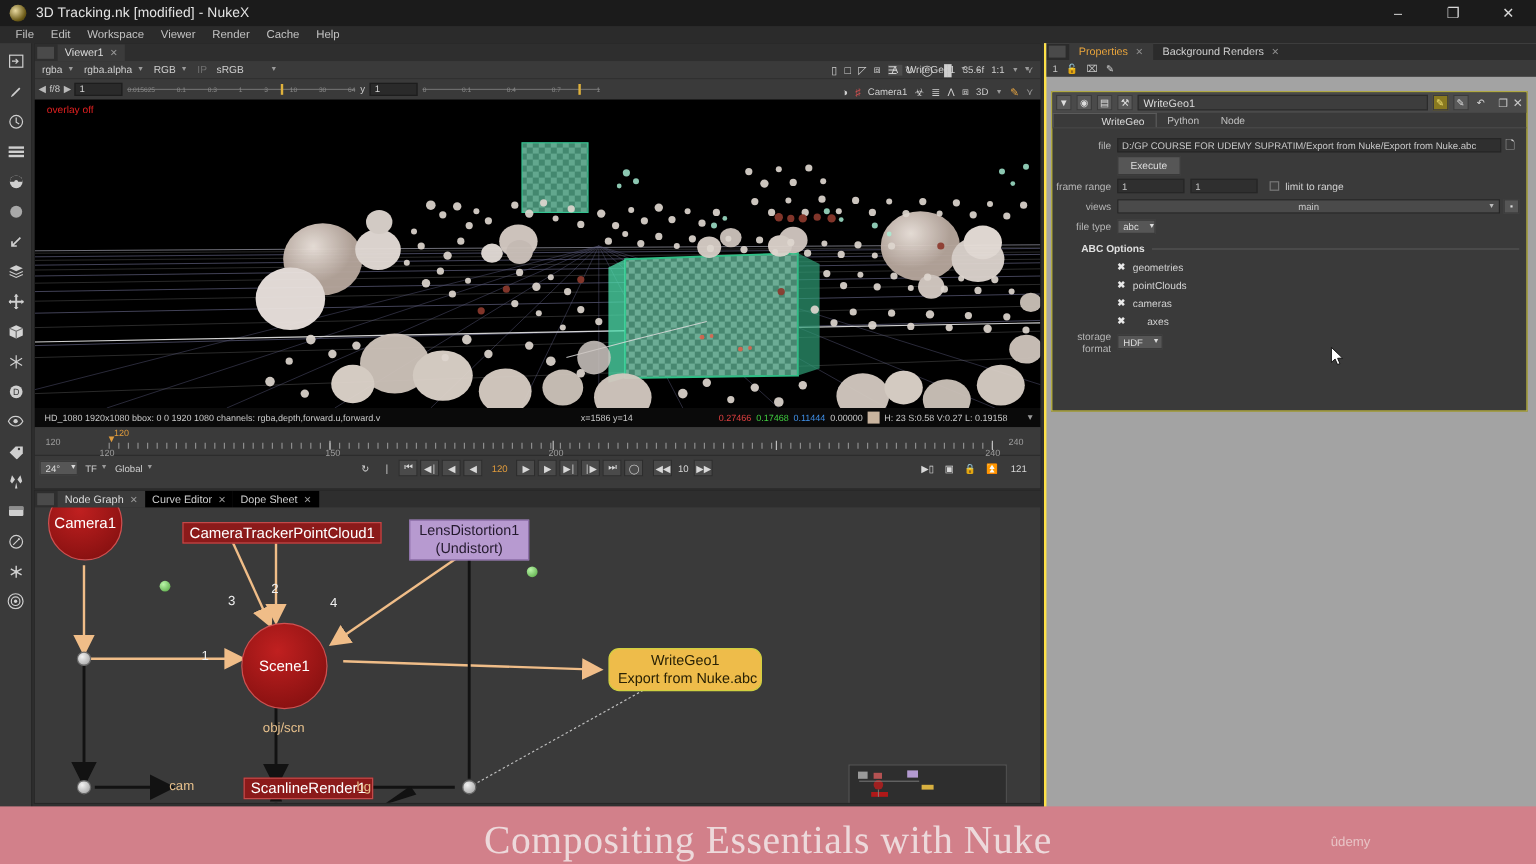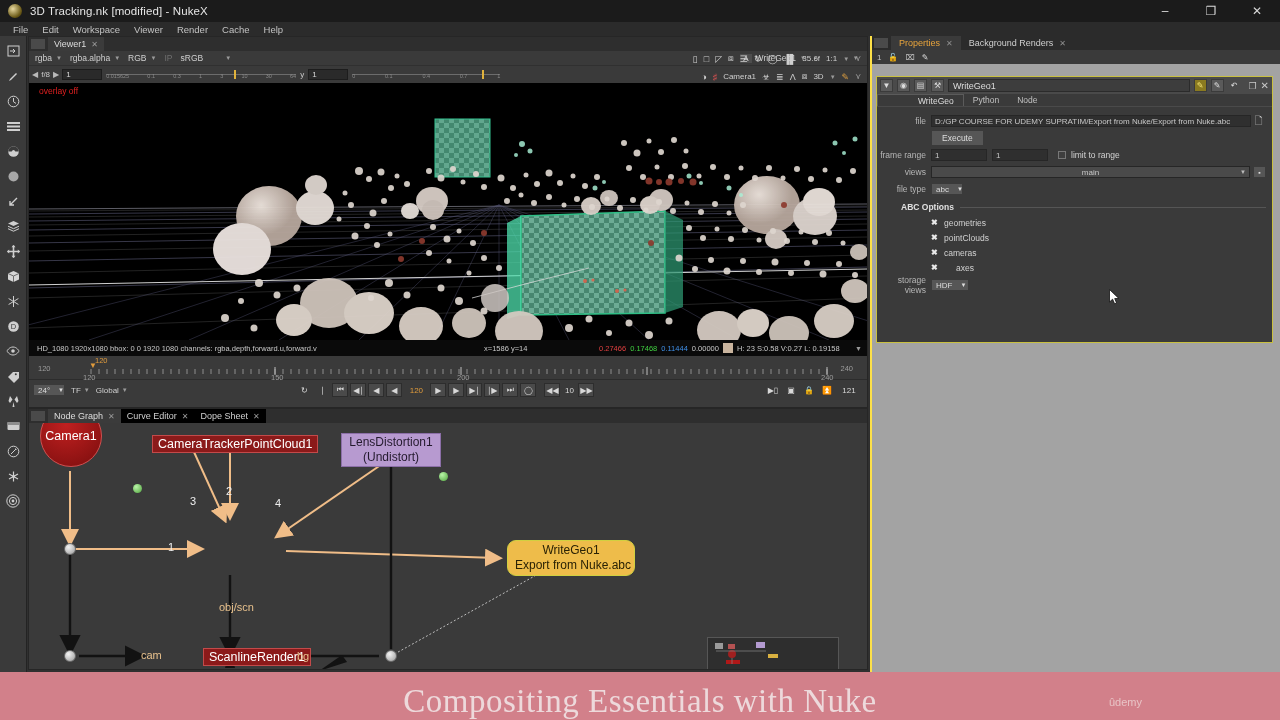--- a/index.html
+++ b/index.html
@@ -785,20 +785,23 @@
       <div class="node red" style="left:123px;top:12px;">
         <span>CameraTrackerPointCloud1</span>
       </div>
 
       <div class="node purple" style="left:312px;top:10px;width:100px;">
         <div>LensDistortion1</div>
         <div>(Undistort)</div>
       </div>
       <div class="gdot" style="left:410px;top:49px"></div>
 
+      <div class="node circle" style="left:172px;top:96px;width:72px;height:72px;">
+        <span>Scene1</span>
+      </div>
 
       <div class="node yellow" style="left:478px;top:117px;width:128px;">
         <div>WriteGeo1</div>
         <div>Export from Nuke.abc</div>
       </div>
 
       <div class="node red" style="left:174px;top:225px;">
         <span>ScanlineRender1</span>
       </div>
 
@@ -936,21 +939,21 @@
           <span class="xmark">✖</span>
           <span style="color:#d2d2d2;margin-left:3px">cameras</span>
         </div>
         <div class="krow" style="height:13px;margin-top:2px">
           <span class="klabel"></span>
           <span class="xmark">✖</span>
           <span style="color:#d2d2d2;margin-left:15px">axes</span>
         </div>
 
         <div class="krow" style="margin-top:4px">
-          <span class="klabel">storage views</span>
+          <span class="klabel">storage format</span>
           <span class="kdrop" style="width:38px;justify-content:space-between">
             <span>HDF</span>
             <span style="font-size:6px">▼</span>
           </span>
         </div>
       </div>
 
       <div style="position:absolute;left:232px;top:212px;">
         <svg width="11" height="16" viewBox="0 0 11 16">
           <path d="M0.5 0.5 L0.5 13 L3.6 10.2 L5.6 14.8 L7.6 14 L5.7 9.6 L9.8 9.4 Z" fill="#fff" stroke="#111" stroke-width="0.8"></path>

